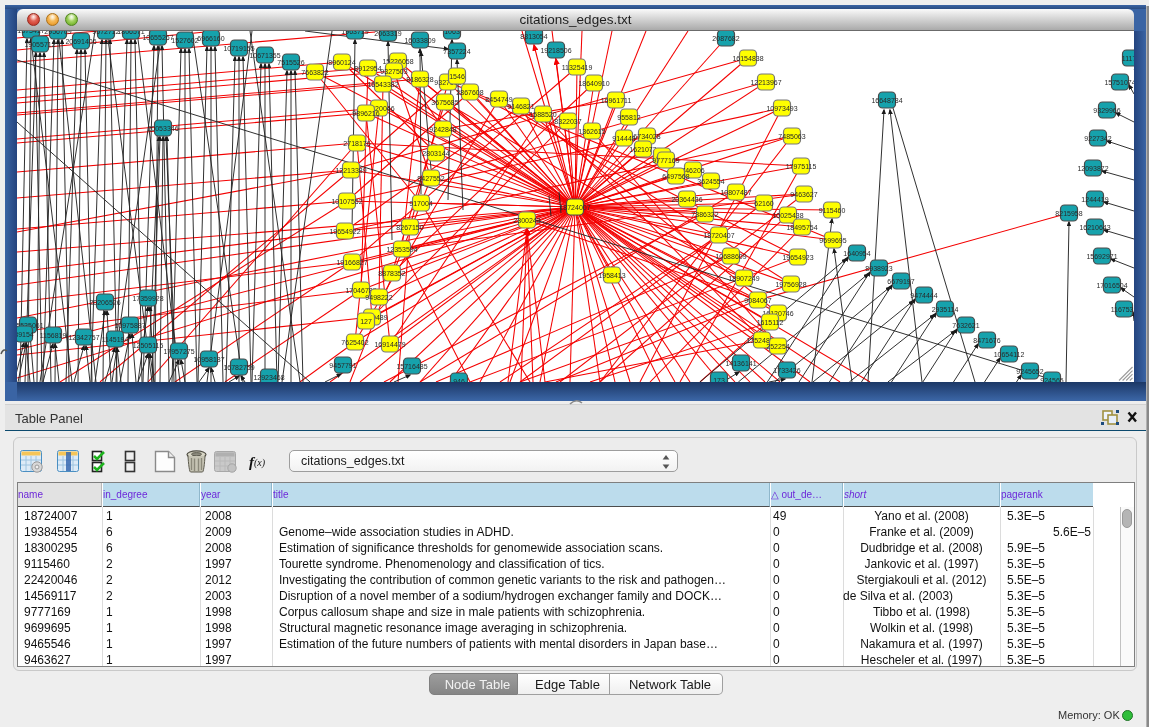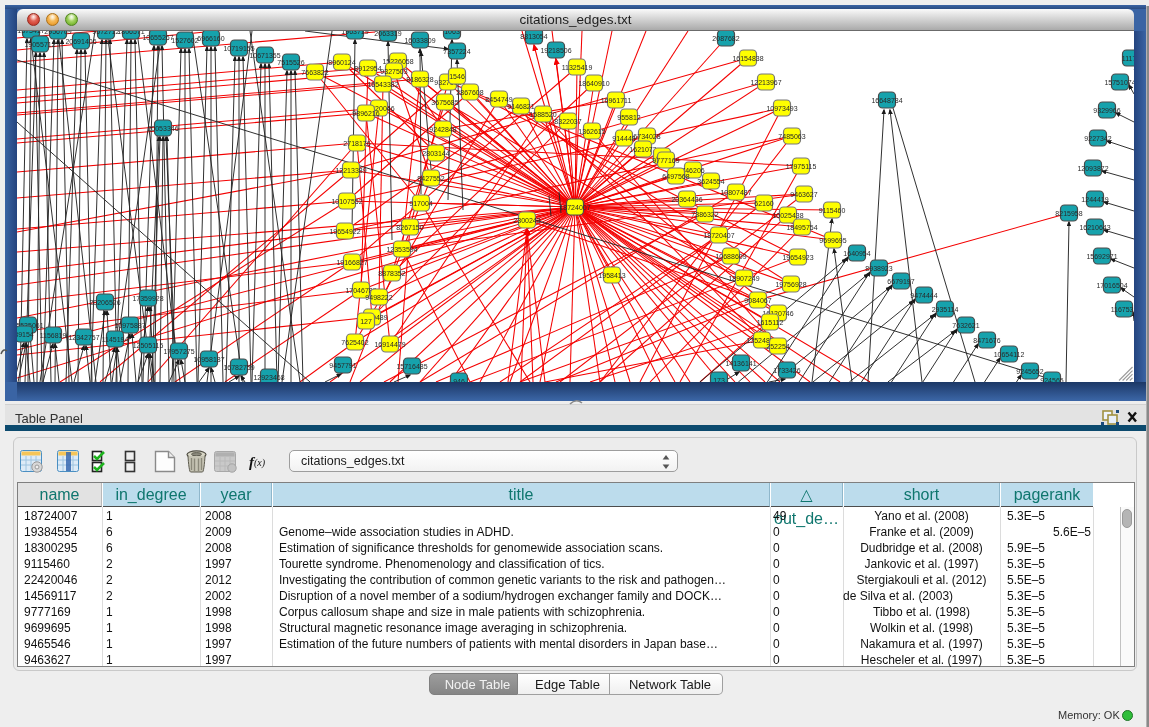--- a/index.html
+++ b/index.html
@@ -14,28 +14,28 @@
 #shadowT { left:5px; top:5px; width:1141px; height:4px;
   background:linear-gradient(rgba(58,100,164,0), rgba(30,56,100,0.55)); }
 #grayR { left:1146px; top:6px; width:3px; height:721px; background:#898989; border-left:1px solid #b2b2b2;}
 #titlebar { left:17px; top:9px; width:1117px; height:22px;
   background:linear-gradient(#fafafa, #d8d8d8 42%, #aaaaaa);
   border-radius:6px 6px 0 0; border-bottom:1px solid #6b6b6b; }
 #titlebar .t { position:absolute; width:100%; text-align:center; top:3px;
   font-size:13.5px; color:#1d1d1d; }
 .tl { position:absolute; top:13px; width:13px; height:13px; border-radius:50%; }
 #panelhead { left:5px; top:404px; width:1141px; height:27px; background:#e3e3e3;
-  border-top:1px solid #d2d2d2; border-bottom:6px solid #0c4a6e;}
+  border-top:1px solid #d2d2d2; border-bottom:1px solid #0c4a6e;}
 #panelhead .t { position:absolute; left:10px; top:6px; font-size:13px; color:#333; }
 #toolpanel { left:13px; top:437px; width:1124px; height:234px; background:#ececec;
   border:1px solid #c9c9c9; border-radius:6px; }
 #grid { left:17px; top:482px; width:1118px; height:185px; background:#fff;
   border:1px solid #7f7f7f; }
 .hc { position:absolute; top:483px; height:24px; background:#bcdcec;
-  border-right:1px solid #8fb7cb; font-size:16px; color:#0f766e; text-align:center;
+  border-right:1px solid #8fb7cb; font-size:10px; color:#6d28d9; text-align:left;
   line-height:24px; border-bottom:1px solid #4c4c4c;}
 .row { position:absolute; left:0; width:1149px; height:16px; font-size:12px; color:#111; }
 .row span { position:absolute; white-space:nowrap; top:1px; }
 .colline { position:absolute; top:507px; height:159px; width:1px; background:#dcdcdc; }
 #vscroll { left:1120px; top:507px; width:14px; height:159px; background:#fafafa;
   border-left:1px solid #c2c2c2; }
 #vthumb { left:1122px; top:509px; width:10px; height:19px; background:#b5b5b5;
   border:1px solid #9a9a9a; border-radius:5px; }
 #tabs { left:429px; top:673px; width:294px; height:22px; }
 .seg { position:absolute; top:0; height:22px; font-size:13px; text-align:center;
@@ -738,21 +738,21 @@
       <path d="M5 15 L1.6 10.4 H8.4 z" fill="#555"></path>
  </svg>
 </div>
 
 <div id="grid" class="abs"></div>
 <div class="hc" style="left:18px;width:84px;background:#e2e2e2;border-right:1px solid #b9b9b9">name</div>
 <div class="hc" style="left:103px;width:97px;">in_degree</div>
 <div class="hc" style="left:201px;width:71px;">year</div>
 <div class="hc" style="left:273px;width:497px;">title</div>
 <div class="hc" style="left:771px;width:72px;">△ out_de…</div>
-<div class="hc" style="left:844px;width:156px;">short</div>
+<div class="hc" style="left:844px;width:156px;font-style:italic;">short</div>
 <div class="hc" style="left:1001px;width:92px;border-right:none">pagerank</div>
 <div class="colline" style="left:102px"></div>
 <div class="colline" style="left:200px"></div>
 <div class="colline" style="left:272px"></div>
 <div class="colline" style="left:770px"></div>
 <div class="colline" style="left:843px"></div>
 <div class="colline" style="left:1000px"></div>
 <div class="colline" style="left:1093px"></div>
 <div class="row" style="top:508px">
     <span style="left:24px">18724007</span>
@@ -794,21 +794,21 @@
     <span style="left:106px">2</span>
     <span style="left:205px">2012</span>
     <span style="left:279px">Investigating the contribution of common genetic variants to the risk and pathogen…</span>
     <span style="left:773px">0</span>
     <span style="left:843px;width:157px;text-align:center">Stergiakouli et al. (2012)</span>
     <span style="left:1007px">5.5E–5</span>
   </div>
 <div class="row" style="top:588px">
     <span style="left:24px">14569117</span>
     <span style="left:106px">2</span>
-    <span style="left:205px">2002</span>
+    <span style="left:205px">2003</span>
     <span style="left:279px">Disruption of a novel member of a sodium/hydrogen exchanger family and DOCK…</span>
     <span style="left:773px">0</span>
     <span style="left:843px;width:157px;text-align:left">de Silva et al. (2003)</span>
     <span style="left:1007px">5.3E–5</span>
   </div>
 <div class="row" style="top:604px">
     <span style="left:24px">9777169</span>
     <span style="left:106px">1</span>
     <span style="left:205px">1998</span>
     <span style="left:279px">Corpus callosum shape and size in male patients with schizophrenia.</span>

